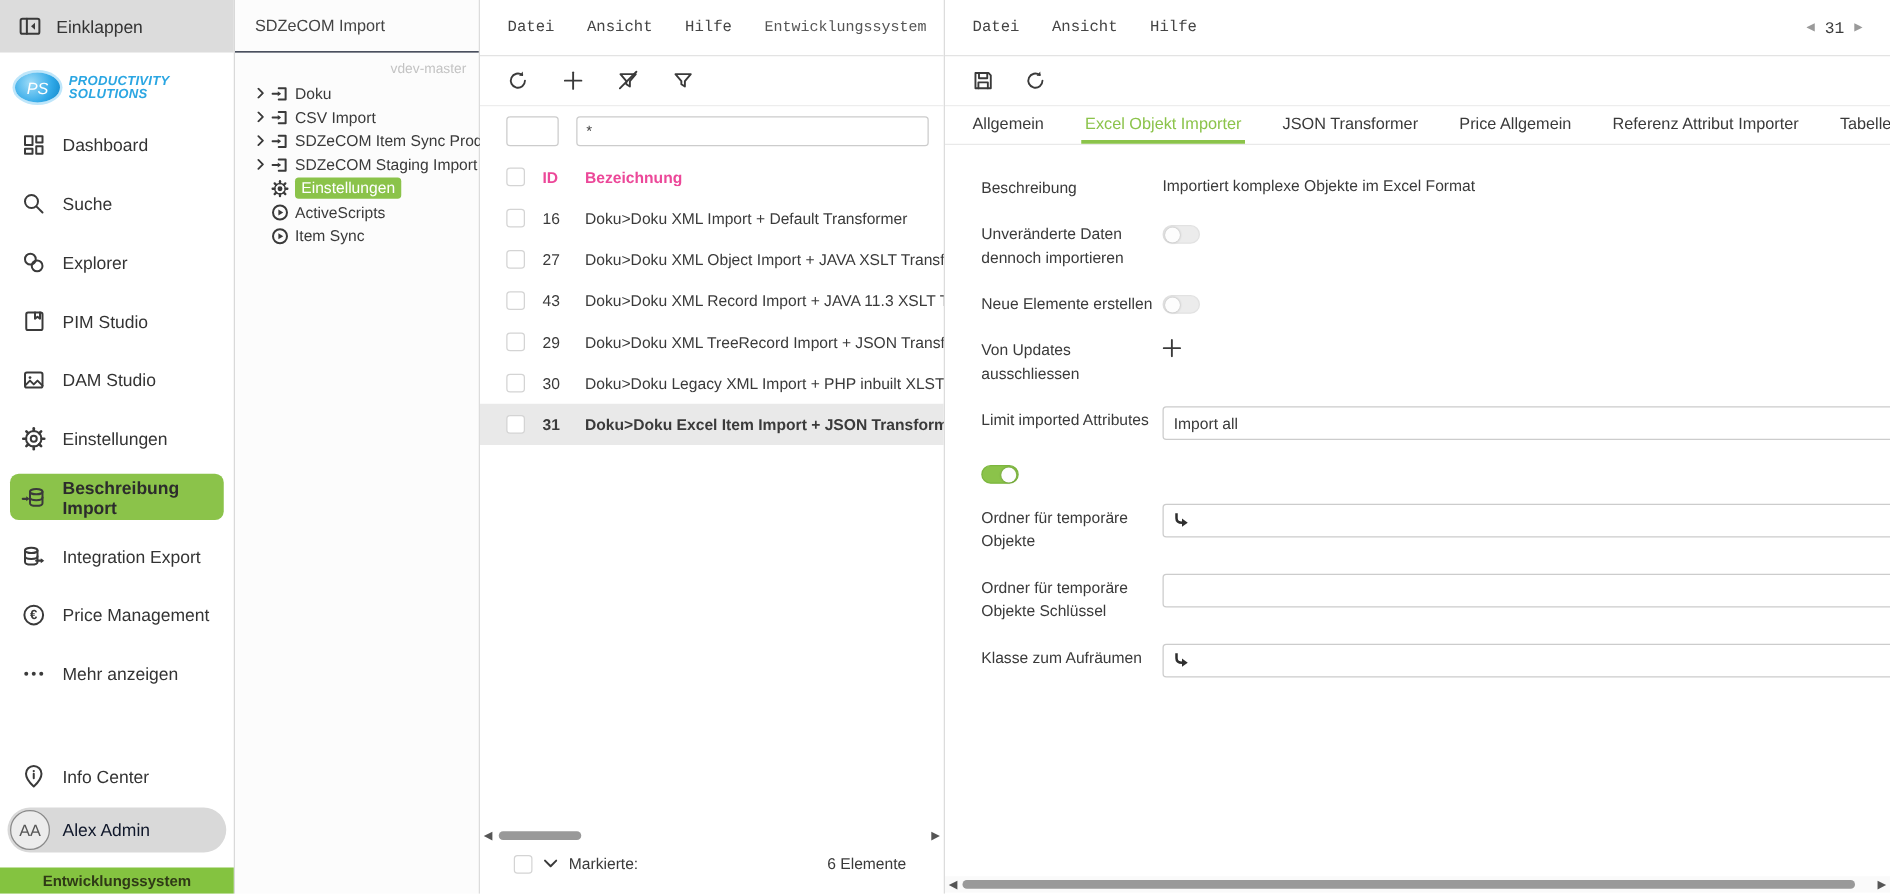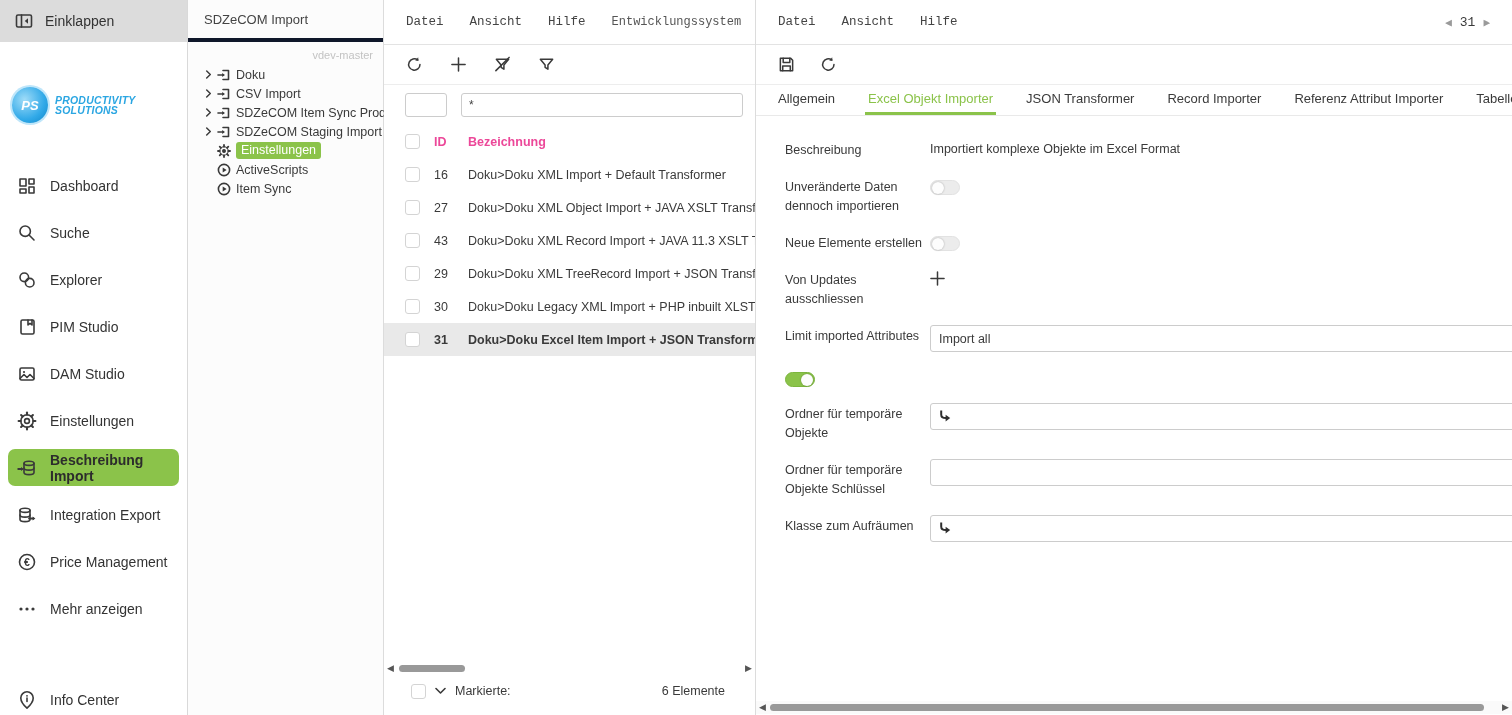--- a/index.html
+++ b/index.html
@@ -8,39 +8,39 @@
 
   
   .ic { stroke:#3a3a3a; fill:none; stroke-width:1.6; stroke-linecap:round; stroke-linejoin:round; }
   .checkbox { width:15px; height:15px; border:1px solid #d4d4d4; border-radius:3px; background:#fff; flex:0 0 15px; }
   .menubar { height:45px; border-bottom:1px solid #e3e3e3; display:flex; align-items:center; padding:0 22px; gap:26px; font-size:12.5px; color:#444; flex:0 0 45px;font-family:Liberation Mono, monospace; }
   .menu-item { cursor:default; }
   .toolbar { height:40px; display:flex; align-items:center; padding:0 22px; gap:27px; border-bottom:1px solid #ededed; flex:0 0 40px; }
   .tbtn { display:flex; align-items:center; }
 
   
-  .sidebar { width:188px; flex:0 0 188px; border-right:1px solid #d9d9d9; display:flex; flex-direction:column; background:#fff;gap:29px; }
+  .sidebar { width:188px; flex:0 0 188px; border-right:1px solid #d9d9d9; display:flex; flex-direction:column; background:#fff; }
   .collapse-row { height:42px; flex:0 0 42px; background:#dcdcdc; display:flex; align-items:center; gap:11px; padding-left:14px; font-size:14px; color:#333; }
   .logo-row { padding:16px 0 10px 12px; display:flex; align-items:center; gap:7px; }
-  .ps-badge { width:36px; height:36px; border-radius:50%; background:radial-gradient(circle at 35% 35%, #9fdcf8, #31a9e8 60%, #0e86c9); color:#fff; font-weight:bold; font-style:italic; font-size:13px; display:flex; align-items:center; justify-content:center; box-shadow:0 0 0 2px #bfe6fa; }
+  .ps-badge { width:36px; height:24px; border-radius:50%; background:radial-gradient(circle at 35% 35%, #9fdcf8, #31a9e8 60%, #0e86c9); color:#fff; font-weight:normal; font-style:italic; font-size:13px; display:flex; align-items:center; justify-content:center; box-shadow:0 0 0 2px #bfe6fa; }
   .brand-text { color:#2ba6e2; font-weight:bold; font-style:italic; font-size:10.5px; line-height:10.5px; letter-spacing:.2px; }
   .nav { display:flex; flex-direction:column; }
   .nav-item { height:47px; display:flex; align-items:center; gap:13px; padding-left:17px; font-size:14px; color:#333; cursor:pointer; }
   .nav-item.active { height:37px; margin:5px 8px; padding-left:9px; background:#8BC34A; border-radius:7px; font-weight:bold; color:#2c2c2c; }
   .nav-item svg { flex:0 0 20px; }
   .sidebar-spacer { flex:1; }
   .info-row { height:47px; display:flex; align-items:center; gap:13px; padding-left:17px; font-size:14px; color:#333; }
   .user-pill { margin:2px 6px 12px 6px; height:36px; background:#d9d9d9; border-radius:18px; display:flex; align-items:center; gap:10px; padding-left:2px; }
   .avatar { width:32px; height:32px; border-radius:50%; background:#ececec; border:1px solid #8a8a8a; color:#555; display:flex; align-items:center; justify-content:center; font-size:13px; }
   .user-name { font-size:14px; color:#0f172a; }
   .env-bar { height:21px; flex:0 0 21px; background:#84c340; display:flex; align-items:center; justify-content:center; font-size:12px; font-weight:bold; color:#2f3a16; }
 
   
   .tree-panel { width:196px; flex:0 0 196px; border-right:1px solid #dcdcdc; background:#fcfcfc; display:flex; flex-direction:column; }
-  .tree-header { height:42px; flex:0 0 42px; display:flex; align-items:center; padding-left:16px; font-size:13px; color:#444; border-bottom:4px solid #0f172a; }
+  .tree-header { height:42px; flex:0 0 42px; display:flex; align-items:center; padding-left:16px; font-size:13px; color:#444; border-bottom:1px solid #0f172a; }
   .branch-label { text-align:right; color:#c3c3c3; font-size:11px; padding:7px 10px 4px 0; }
   .tree-item { height:19px; display:flex; align-items:center; padding-left:16px; font-size:12.5px; color:#3a3a3a; cursor:pointer; white-space:nowrap; }
   .tw { width:13px; flex:0 0 13px; display:flex; align-items:center; }
   .tree-icon { width:15px; flex:0 0 15px; display:flex; align-items:center; margin-right:4px; }
   .tree-label.selected { background:#8BC34A; color:#fff; padding:1px 5px 2px; border-radius:3px; }
 
   
   .list-panel { width:372px; flex:0 0 372px; border-right:1px solid #dcdcdc; display:flex; flex-direction:column; background:#fff; }
   .env-right { margin-left:auto; color:#555; font-size:12px; }
   .search-row { height:40px; flex:0 0 40px; display:flex; align-items:center; gap:14px; padding:0 12px 0 21px; }
@@ -444,21 +444,21 @@
         <path d="M14.8 9 a6 6 0 1 1 -2.3 -4.7"></path>
         <path d="M12.9 1.2 l0.3 3.5 -3.4 0.4 Z" fill="#3a3a3a" stroke="none"></path>
       </svg>
     </span>
   </div>
 
   <div class="tabs">
     <span class="tab">Allgemein</span>
     <span class="tab active">Excel Objekt Importer</span>
     <span class="tab">JSON Transformer</span>
-    <span class="tab">Record Importer</span>
+    <span class="tab">Price Allgemein</span>
     <span class="tab">Referenz Attribut Importer</span>
     <span class="tab">Tabellen Attribut Importer</span>
 
   </div>
 
   <div class="form">
     <div class="frow">
       <div class="flabel">Beschreibung</div>
       <div class="fctrl">
           <span class="ftext">Importiert komplexe Objekte im Excel Format</span>

